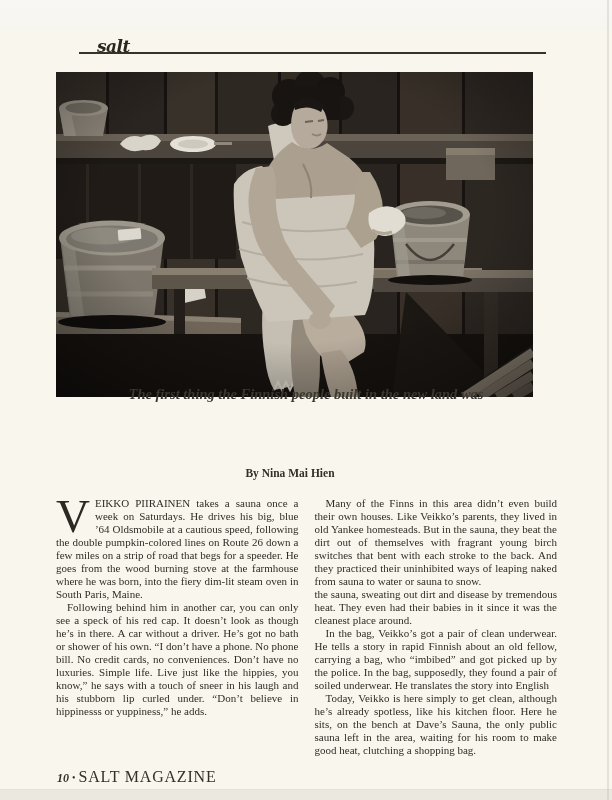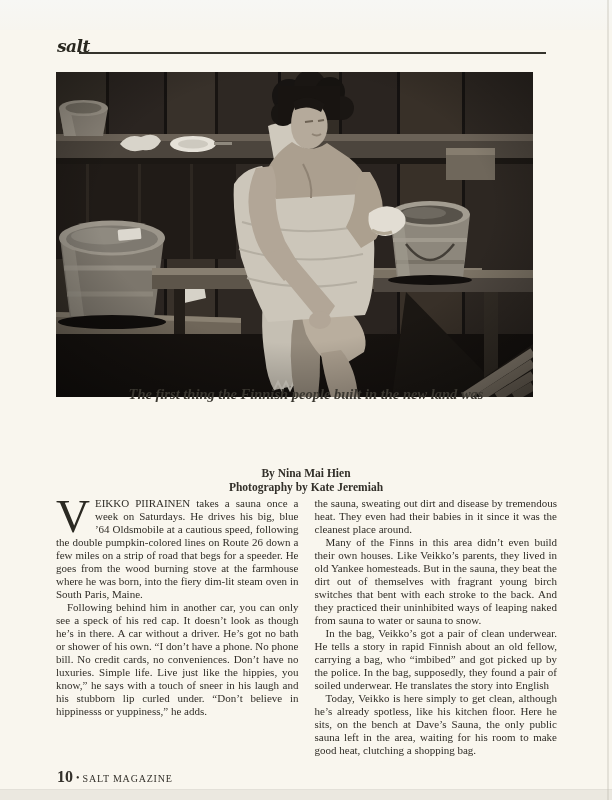--- a/index.html
+++ b/index.html
@@ -10,46 +10,46 @@
   .scan-top-band { position:absolute; left:0; top:0; width:612px; height:30px;
                    background:linear-gradient(#f7f7f4,#f7f5ef); }
   .scan-bottom-band { position:absolute; left:0; top:789px; width:612px; height:11px;
                       background:#ebe8e0; border-top:1px solid #e3e0d8; }
   .scan-right-edge { position:absolute; top:0; right:3px; width:2px; height:800px;
                      background:rgba(190,186,176,0.35); }
 
   
   .masthead { position:absolute; left:57px; top:36px; width:490px; height:22px; }
   .masthead-logo { font-family:"DejaVu Serif", serif; font-style:italic; font-weight:bold;
-                   font-size:17px; color:#29271f; letter-spacing:-0.5px; display:inline-block; }
+                   font-size:17px; color:#29271f; letter-spacing:-0.5px; display:inline-block;margin-left:40px; }
   .masthead-rule { position:absolute; left:22px; bottom:4px; width:467px; height:2px; background:#35332c; }
 
   
   .photo-frame { position:absolute; left:56px; top:72px; width:477px; height:325px; background:#241f1c; }
   .photo-frame svg { display:block; width:100%; height:100%; }
 
   
   .caption { position:absolute; left:56px; top:384px; width:500px; text-align:center;
              font-style:italic; font-weight:700; font-size:14.5px; line-height:21px; color:#3a3730; }
-  .byline { position:absolute; left:56px; top:467px; width:500px; text-align:center;
+  .byline { position:absolute; left:40px; top:467px; width:500px; text-align:center;
             font-weight:700; font-size:11.5px; line-height:13.5px; color:#33302a; }
 
   
   .columns { position:absolute; left:56px; top:497px; width:501px; display:flex; gap:16px; }
   .col { width:243px; font-size:11px; line-height:13px; color:#302d27; text-align:justify; }
   .para { margin:0; }
   .para.indent { text-indent:11px; }
   .dropcap { float:left; font-size:47px; line-height:37px; padding:1px 5px 0 0; color:#2b2922;
              font-family:"Liberation Serif", serif; }
 
   
   .footer { position:absolute; left:57px; top:768px; color:#33302a; }
-  .footer .pagenum { font-weight:700; font-size:16px; }
+  .footer .pagenum { font-weight:700; font-size:12px;font-style:italic; }
   .footer .bullet { font-size:10px; margin:0 3px; position:relative; top:-1px; }
-  .footer .mag { font-size:10px; letter-spacing:0.8px; }
+  .footer .mag { font-size:16px; letter-spacing:0.8px; }
 </style>
 </head>
 <body>
 
 <div class="scan">
   <div class="scan-top-band"></div>
   <div class="scan-bottom-band"></div>
   <div class="scan-right-edge"></div>
 
   <div class="masthead">
@@ -213,31 +213,30 @@
       <rect x="0" y="0" width="477" height="325" fill="url(#vig)"></rect>
     </svg>
   </div>
 
   <div class="caption">
     <span style="display:block">The first thing the Finnish people built in the new land was</span>
   </div>
 
   <div class="byline">
     <span style="display:block">By Nina Mai Hien</span>
-    <span style="display:block">Photography by Kate Jeremiah</span>
   </div>
 
   <div class="columns">
     <div class="col">
       <p class="para"><span class="dropcap">V</span><span>EIKKO PIIRAINEN takes a sauna once a week on Saturdays. He drives his big, blue ’64 Oldsmobile at a cautious speed, following the double pumpkin-colored lines on Route 26 down a few miles on a strip of road that begs for a speeder. He goes from the wood burning stove at the farmhouse where he was born, into the fiery dim-lit steam oven in South Paris, Maine.</span></p>
       <p class="para indent">Following behind him in another car, you can only see a speck of his red cap. It doesn’t look as though he’s in there. A car without a driver. He’s got no bath or shower of his own. “I don’t have a phone. No phone bill. No credit cards, no conveniences. Don’t have no luxuries. Simple life. Live just like the hippies, you know,” he says with a touch of sneer in his laugh and his stubborn lip curled under. “Don’t believe in hippinesss or yuppiness,” he adds.</p>
     </div>
     <div class="col">
+      <p class="para indent">Many of the Finns in this area didn’t even build their own houses. Like Veikko’s parents, they lived in old Yankee homesteads. But in the sauna, they beat the dirt out of themselves with fragrant young birch switches that bent with each stroke to the back. And they practiced their uninhibited ways of leaping naked from sauna to water or sauna to snow.</p>
       <p class="para">the sauna, sweating out dirt and disease by tremendous heat. They even had their babies in it since it was the cleanest place around.</p>
-      <p class="para indent">Many of the Finns in this area didn’t even build their own houses. Like Veikko’s parents, they lived in old Yankee homesteads. But in the sauna, they beat the dirt out of themselves with fragrant young birch switches that bent with each stroke to the back. And they practiced their uninhibited ways of leaping naked from sauna to water or sauna to snow.</p>
       <p class="para indent">In the bag, Veikko’s got a pair of clean underwear. He tells a story in rapid Finnish about an old fellow, carrying a bag, who “imbibed” and got picked up by the police. In the bag, supposedly, they found a pair of soiled underwear. He translates the story into English</p>
       <p class="para indent">Today, Veikko is here simply to get clean, although he’s already spotless, like his kitchen floor. Here he sits, on the bench at Dave’s Sauna, the only public sauna left in the area, waiting for his room to make good heat, clutching a shopping bag.</p>
     </div>
   </div>
 
   <div class="footer">
     <span class="pagenum">10</span><span class="bullet">•</span><span class="mag">SALT MAGAZINE</span>
   </div>
 </div>
 

